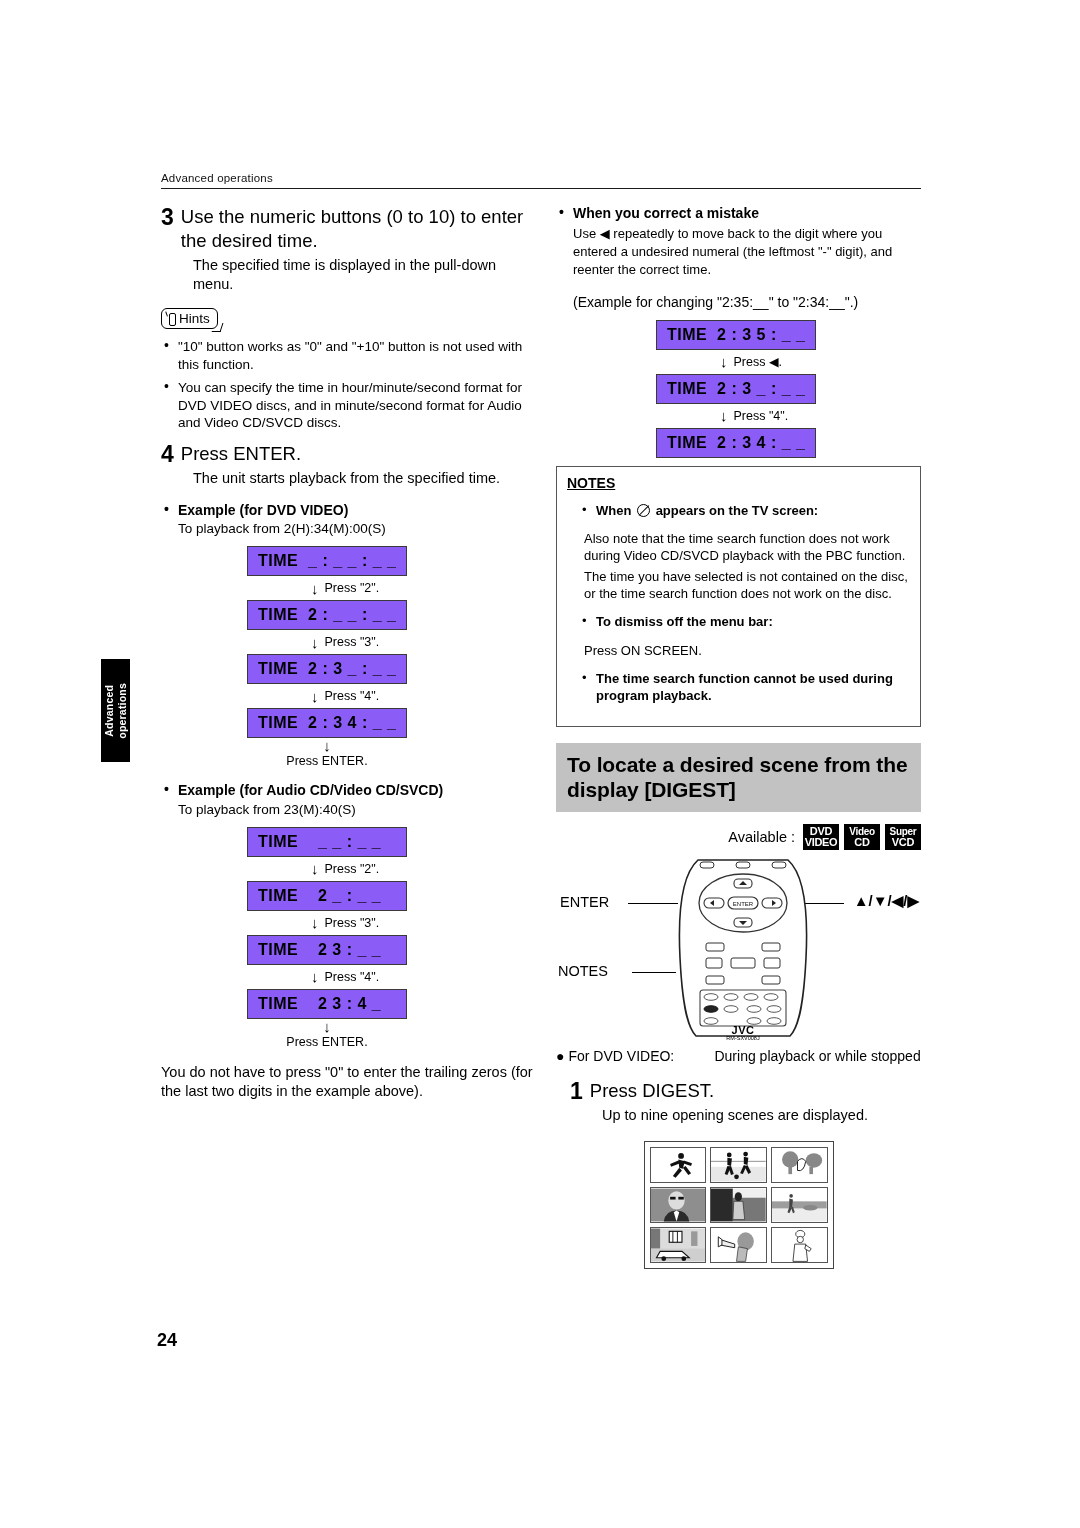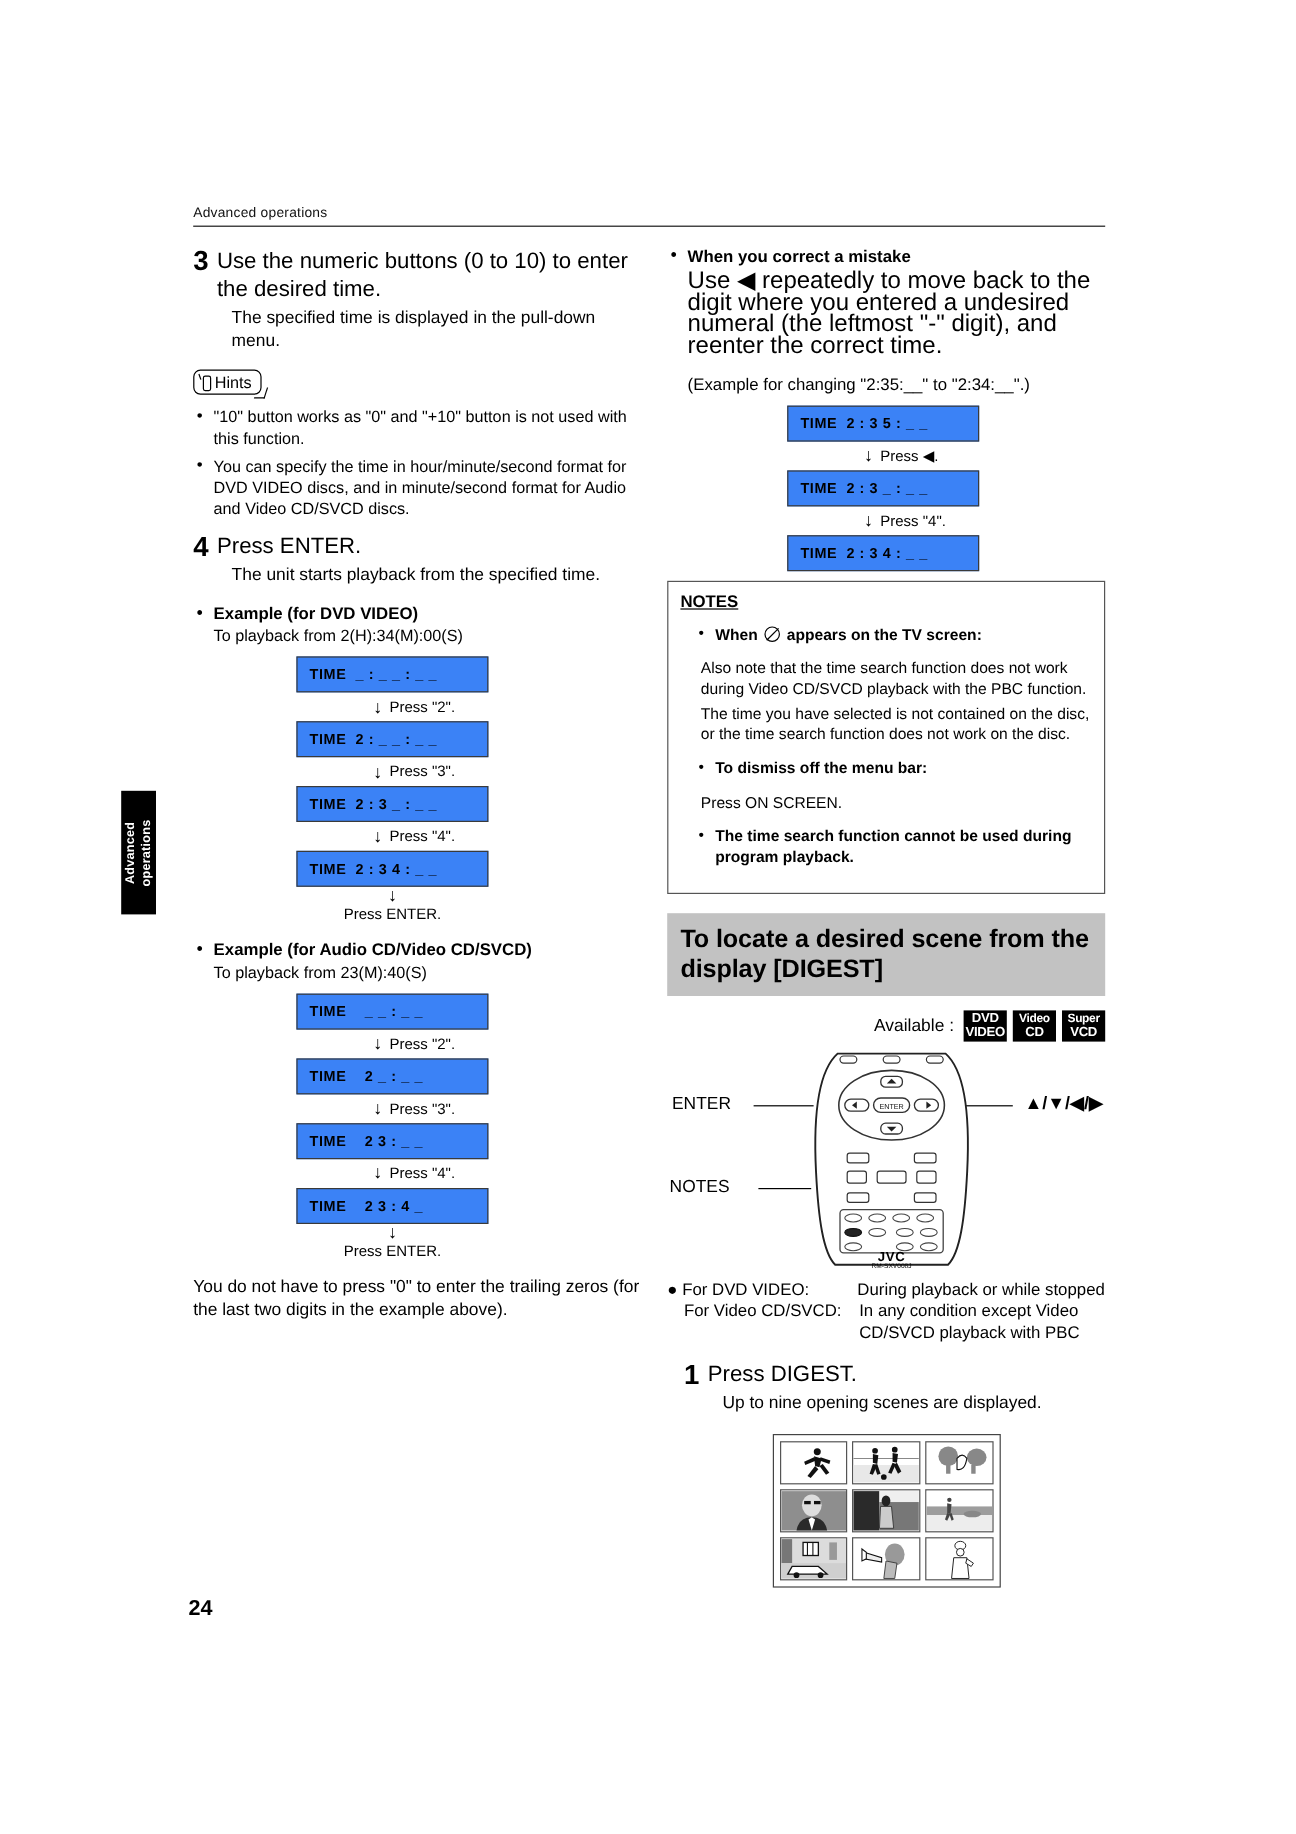--- a/index.html
+++ b/index.html
@@ -78,22 +78,22 @@
     position:absolute; right:-5px; bottom:-4px; width:9px; height:9px;
     border-right:1.5px solid #000; border-bottom:1.5px solid #000;
     transform:skewX(-18deg);
   }
 
   
   .tflow { margin-top:9px; }
   .tbox {
     border:1.6px solid #3a3a3a;
     height:30px; display:flex; align-items:center;
-    font-size:12px; font-weight:bold; letter-spacing:.5px;
-    padding:13px 10px; background:#3b82f6; white-space:pre;
+    font-size:16px; font-weight:bold; letter-spacing:.5px;
+    padding:13px 10px; background:#8b5cf6; white-space:pre;
   }
   .tbox.l { width:160px; margin-left:86px; }
   .tbox.r { width:160px; margin-left:100px; }
   .arrow-row {
     display:flex; align-items:center; gap:6px;
     height:24px; font-size:12.5px;
   }
   .arrow-row.l { margin-left:150px; }
   .arrow-row.r { margin-left:164px; }
   .arrow-row .ar { font-size:15px; line-height:15px; }
@@ -254,21 +254,21 @@
     </div>
 
     <div class="para" style="margin-top:14px;">You do not have to press "0" to enter the trailing zeros (for the last two digits in the example above).</div>
   </div>
 
   <div class="colR">
 
     <ul class="blist">
       <li class="bold" style="font-size:14px;margin-bottom:2px;">When you correct a mistake</li>
     </ul>
-    <div style="font-size:20px;line-height:18px;padding-left:17px;">Use ◀ repeatedly to move back to the digit where you entered a undesired numeral (the leftmost "-" digit), and reenter the correct time.</div>
+    <div style="font-size:13px;line-height:18px;padding-left:17px;">Use ◀ repeatedly to move back to the digit where you entered a undesired numeral (the leftmost "-" digit), and reenter the correct time.</div>
     <div style="font-size:14px;line-height:18px;padding-left:17px;margin-top:14px;">(Example for changing "2:35:__" to "2:34:__".)</div>
 
     <div class="tflow">
       <div class="tbox r">TIME  2 : 3 5 : _ _</div>
       <div class="arrow-row r">
         <span class="ar">↓</span>
         <span>Press ◀.</span>
       </div>
       <div class="tbox r">TIME  2 : 3 _ : _ _</div>
       <div class="arrow-row r">
@@ -366,24 +366,20 @@
       <div style="position:absolute;left:112px;top:166px;width:150px;text-align:center;font-size:11px;font-weight:bold;letter-spacing:.5px;">JVC</div>
       <div style="position:absolute;left:112px;top:177px;width:150px;text-align:center;font-size:5.5px;">RM-SXV008J</div>
     </div>
 
     <div style="margin-top:4px;">
       <div style="display:flex;font-size:14px;line-height:18px;">
         <span style="margin-right:4px;">●</span>
         <span style="width:146px;">For DVD VIDEO:</span>
         <span style="flex:1;">During playback or while stopped</span>
       </div>
-      <div style="display:flex;font-size:14px;line-height:18px;padding-left:14px;">
-        <span style="width:146px;">For Video CD/SVCD:</span>
-        <span style="flex:1;">In any condition except Video CD/SVCD playback with PBC</span>
-      </div>
     </div>
 
     <div class="step" style="margin-top:14px;margin-left:14px;">
       <div class="step-num">1</div>
       <div class="step-title">Press DIGEST.</div>
     </div>
     <div class="step-body" style="margin-left:46px;">Up to nine opening scenes are displayed.</div>
 
     <div style="display:flex;justify-content:center;margin-top:16px;">
       <div class="digest-grid">

